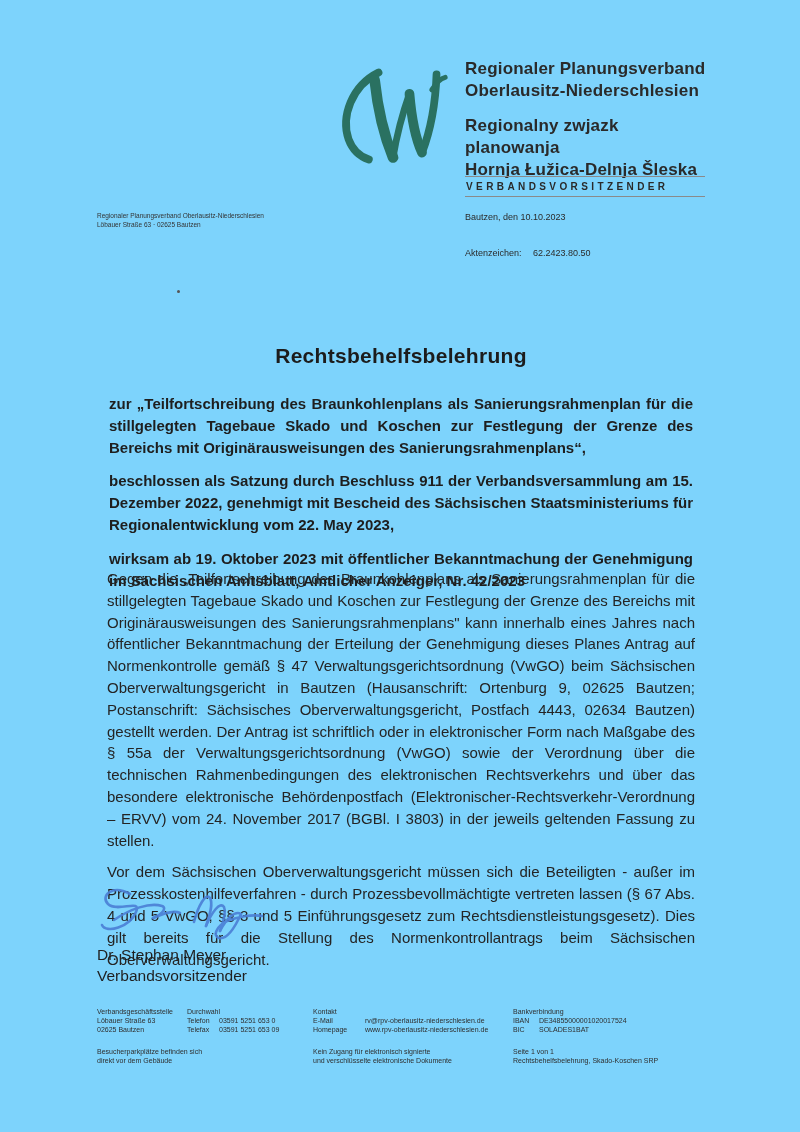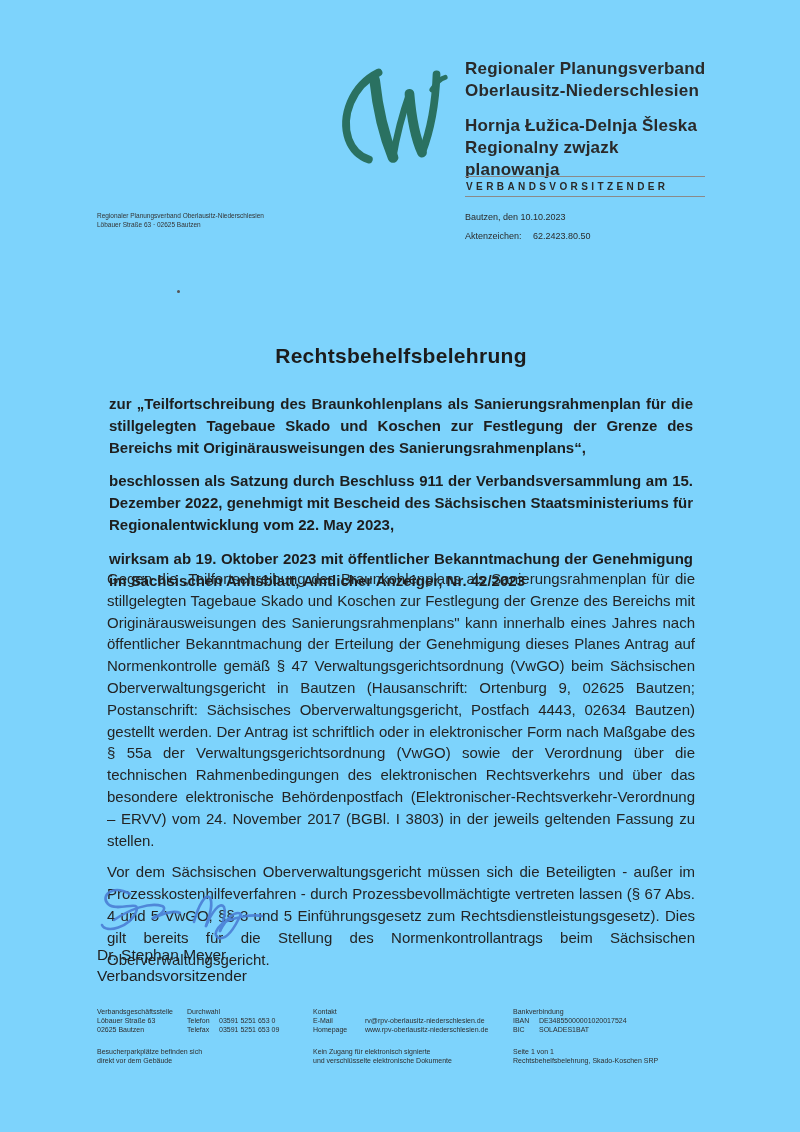--- a/index.html
+++ b/index.html
@@ -17,21 +17,21 @@
   .logo{position:absolute;left:336px;top:56px;width:116px;height:118px;}
   .org-block{position:absolute;left:465px;top:58px;width:250px;}
   .org-line{font-size:17px;line-height:22px;font-weight:bold;color:#2a2a2a;letter-spacing:.2px;}
   .org-gap{height:13px;}
   .role-band{position:absolute;left:465px;top:176px;width:240px;}
   .rule{height:0;border-top:1px solid #8a8a8a;}
   .role-text{font-size:10px;font-weight:bold;letter-spacing:3.4px;color:#2a2a2a;padding:4px 0 4px 1px;}
   
   .sender{position:absolute;left:97px;top:211px;font-size:6.5px;line-height:9px;color:#333;}
   .meta{position:absolute;left:465px;top:212px;font-size:9px;line-height:11px;color:#2b2b2b;}
-  .meta-row{margin-top:8px;display:flex;align-items:flex-end;}
+  .meta-row{margin-top:25px;display:flex;align-items:flex-end;}
   .meta-label{width:68px;}
   .fold-mark{position:absolute;left:177px;top:290px;width:3px;height:3px;background:#555;border-radius:50%;}
   
   .title{position:absolute;left:97px;top:332px;width:608px;text-align:center;
          font-size:21px;font-weight:bold;color:#1c1c1c;letter-spacing:.3px;margin-top:12px;}
   .subject{position:absolute;left:97px;top:381px;width:608px;
            font-size:15px;line-height:21.8px;font-weight:bold;text-align:justify;color:#1e1e1e;}
   .subject p{margin:12px;}
   .bodytext{position:absolute;left:97px;top:558px;width:608px;
             font-size:15px;line-height:21.8px;text-align:justify;color:#242424;}
@@ -64,22 +64,22 @@
       <path d="M76,38 C78,62 83,86 89,99" stroke-width="10"></path>
       <path d="M89,99 C97,78 103,48 104,18" stroke-width="8"></path>
       <path d="M99,34 C104,26 109,22 113,21" stroke-width="5"></path>
     </g>
   </svg>
 
   <div class="org-block">
     <div class="org-line">Regionaler Planungsverband</div>
     <div class="org-line">Oberlausitz-Niederschlesien</div>
     <div class="org-gap"></div>
+    <div class="org-line">Regionalny zwjazk planowanja</div>
     <div class="org-line">Hornja Łužica-Delnja Šleska</div>
-    <div class="org-line">Regionalny zwjazk planowanja</div>
   </div>
 
   <div class="role-band">
     <div class="rule"></div>
     <div class="role-text">VERBANDSVORSITZENDER</div>
     <div class="rule"></div>
   </div>
 
   <div class="sender">
     <div>Regionaler Planungsverband Oberlausitz-Niederschlesien</div>

